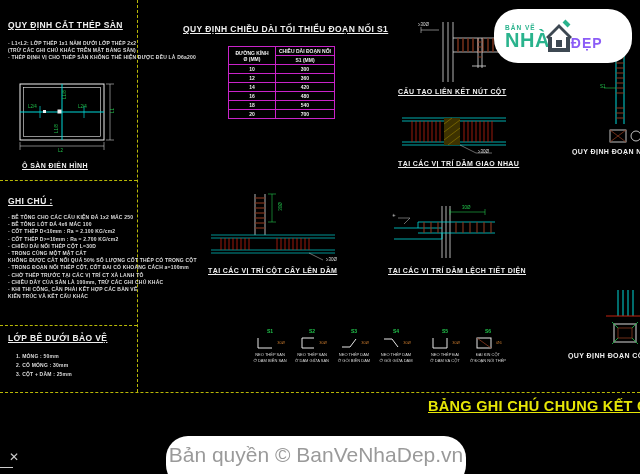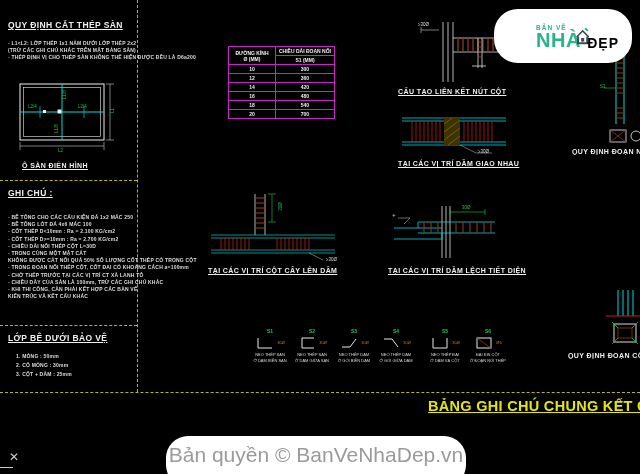--- a/index.html
+++ b/index.html
@@ -26,21 +26,21 @@
   
   .sheet-title{font-size:14.5px;font-weight:bold;color:#e6e606;text-decoration:underline;
                white-space:nowrap;letter-spacing:.3px;}
   .foot-note{font-size:11px;font-style:italic;color:#cfcf4a;white-space:nowrap;}
   .copy-pill{background:#ffffff;border-radius:22px;display:flex;justify-content:center;
              color:#9a9a9a;font-size:21px;font-weight:500;padding-top:7px;z-index:6;}
   .logo-pill{background:#ffffff;border-radius:24px;display:flex;align-items:center;
              padding:3px 9px 3px 11px;z-index:6;}
   .logo-l1{font-size:6.5px;font-weight:bold;color:#2ab38d;letter-spacing:1px;}
   .logo-l2{font-size:20px;font-weight:bold;color:#2ab38d;line-height:18px;letter-spacing:.5px;}
-  .logo-dep{font-size:14px;font-weight:bold;color:#000000;letter-spacing:1px;margin:14px 4px 0 -3px;}
+  .logo-dep{font-size:14px;font-weight:bold;color:#8b5cf6;letter-spacing:1px;margin:14px 4px 0 -3px;}
 </style>
 </head>
 <body>
 
 <div id="stage">
 
   <div class="abs dashYv" style="left:137px;top:0;height:392px;width:0;"></div>
   <div class="abs dashY" style="left:0;top:180px;width:137px;height:0;"></div>
   <div class="abs dashY" style="left:0;top:325px;width:137px;height:0;"></div>
   <div class="abs dashY" style="left:0;top:392px;width:640px;height:0;"></div>
@@ -67,21 +67,21 @@
     <line x1="92" y1="60" x2="100" y2="60" stroke="#cfcfcf" stroke-width="0.6"></line>
   </svg>
   <div class="abs tiny green" style="left:60px;top:92px;transform:rotate(-90deg);">L1/8</div>
   <div class="abs tiny green" style="left:52px;top:126px;transform:rotate(-90deg);">L1/8</div>
   <div class="abs tiny green" style="left:28px;top:104px;">L2/4</div>
   <div class="abs tiny green" style="left:78px;top:104px;">L2/4</div>
   <div class="abs tiny green" style="left:58px;top:148px;">L2</div>
   <div class="abs tiny green" style="left:110px;top:108px;transform:rotate(-90deg);">L1</div>
   <div class="abs cad-title t7" style="left:22px;top:162px;">Ô SÀN ĐIỂN HÌNH</div>
 
-  <div class="abs cad-title t8" style="left:8px;top:188px;">GHI CHÚ :</div>
+  <div class="abs cad-title t8" style="left:8px;top:196px;">GHI CHÚ :</div>
   <div class="abs" style="left:8px;top:214px;">
     <div class="note">- BÊ TÔNG CHO CÁC CẤU KIỆN ĐÁ 1x2 MÁC 250</div>
     <div class="note">- BÊ TÔNG LÓT ĐÁ 4x6 MÁC 100</div>
     <div class="note">- CỐT THÉP D&lt;10mm : Ra = 2.100 KG/cm2</div>
     <div class="note">- CỐT THÉP D&gt;=10mm : Ra = 2.700 KG/cm2</div>
     <div class="note">- CHIỀU DÀI NỐI THÉP CỘT L=30D</div>
     <div class="note">- TRONG CÙNG MỘT MẶT CẮT</div>
     <div class="note">  KHÔNG ĐƯỢC CẮT NỐI QUÁ 50% SỐ LƯỢNG CỐT THÉP CÓ TRONG CỘT</div>
     <div class="note">- TRONG ĐOẠN NỐI THÉP CỘT, CỐT ĐAI CÓ KHOẢNG CÁCH a=100mm</div>
     <div class="note">- CHỜ THÉP TRƯỚC TẠI CÁC VỊ TRÍ CT XÀ LANH TÔ</div>
@@ -90,20 +90,21 @@
     <div class="note">  KIẾN TRÚC VÀ KẾT CẤU KHÁC</div>
   </div>
 
   <div class="abs cad-title t8" style="left:8px;top:333px;">LỚP BÊ DƯỚI BẢO VỆ</div>
   <div class="abs" style="left:16px;top:352px;">
     <div class="note" style="line-height:9px;">1. MÓNG : 50mm</div>
     <div class="note" style="line-height:9px;">2. CỔ MÓNG : 30mm</div>
     <div class="note" style="line-height:9px;">3. CỘT + DẦM : 25mm</div>
   </div>
 
+  <div class="abs cad-title t8" style="left:183px;top:24px;">QUY ĐỊNH CHIỀU DÀI TỐI THIỂU ĐOẠN NỐI S1</div>
   <table class="splice abs" style="left:228px;top:46px;">
     <tbody>
         <tr>
       <td rowspan="2" style="width:40px;">
         <div>ĐƯỜNG KÍNH</div>
         <div>Ø (MM)</div>
       </td>
       <td style="width:48px;">CHIỀU DÀI ĐOẠN NỐI</td>
     </tr>
     <tr>
@@ -399,21 +400,21 @@
     <g stroke="#8a3a20" stroke-width="0.9">
       <line x1="8" y1="6" x2="12" y2="6"></line>
         <line x1="8" y1="11" x2="12" y2="11"></line>
       <line x1="8" y1="16" x2="12" y2="16"></line>
         <line x1="8" y1="21" x2="12" y2="21"></line>
     </g>
     <line x1="2" y1="30" x2="16" y2="30" stroke="#e0e0e0" stroke-width="0.8"></line>
   </svg>
 
   <div class="abs logo-pill" style="left:494px;top:9px;width:118px;height:48px;">
-    <div style="display:flex;flex-direction:column;margin-left:31px;">
+    <div style="display:flex;flex-direction:column;">
       <span class="logo-l1">BẢN VẼ</span>
       <span class="logo-l2">NHÀ</span>
     </div>
     <svg width="30" height="36" viewBox="0 0 30 36" style="margin-left:-6px;">
       <line x1="20" y1="3" x2="25" y2="8" stroke="#2ab38d" stroke-width="4"></line>
       <polygon points="15,6 28,19 26,21 15,10 4,21 2,19" fill="#3d4852"></polygon>
       <path d="M6,19 V32 H24 V19" fill="none" stroke="#3d4852" stroke-width="4"></path>
       <rect x="12" y="22" width="6" height="7" fill="#3d4852"></rect>
     </svg>
     <span class="logo-dep">ĐẸP</span>

